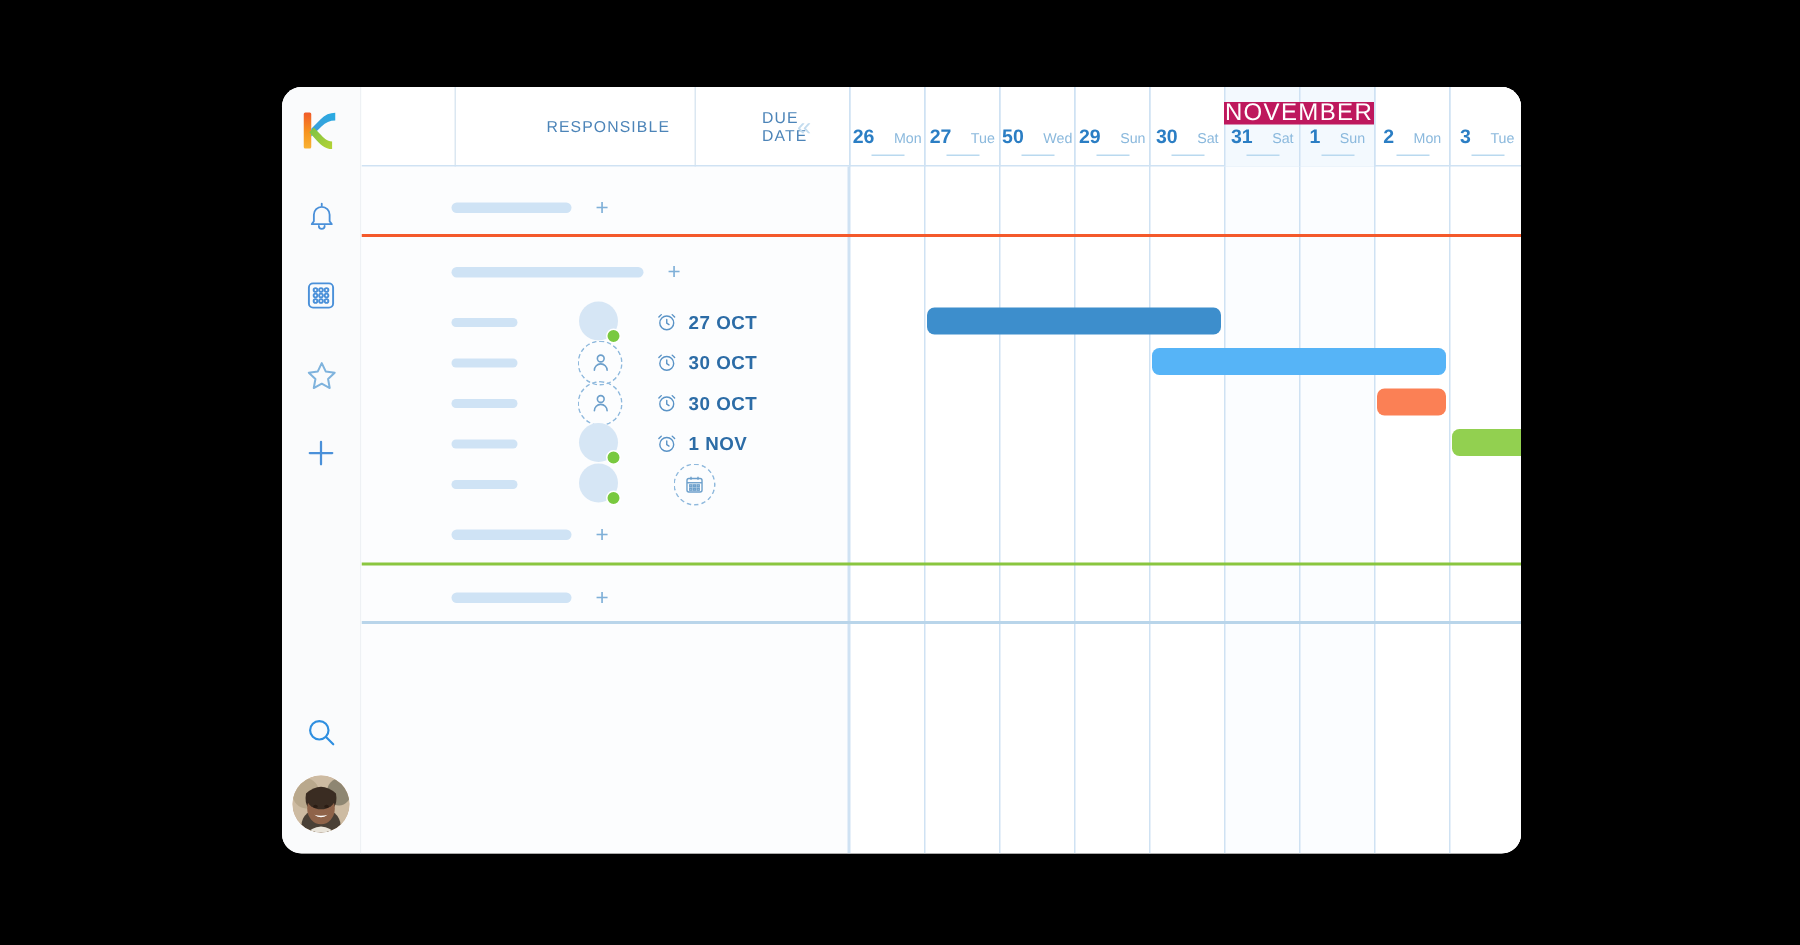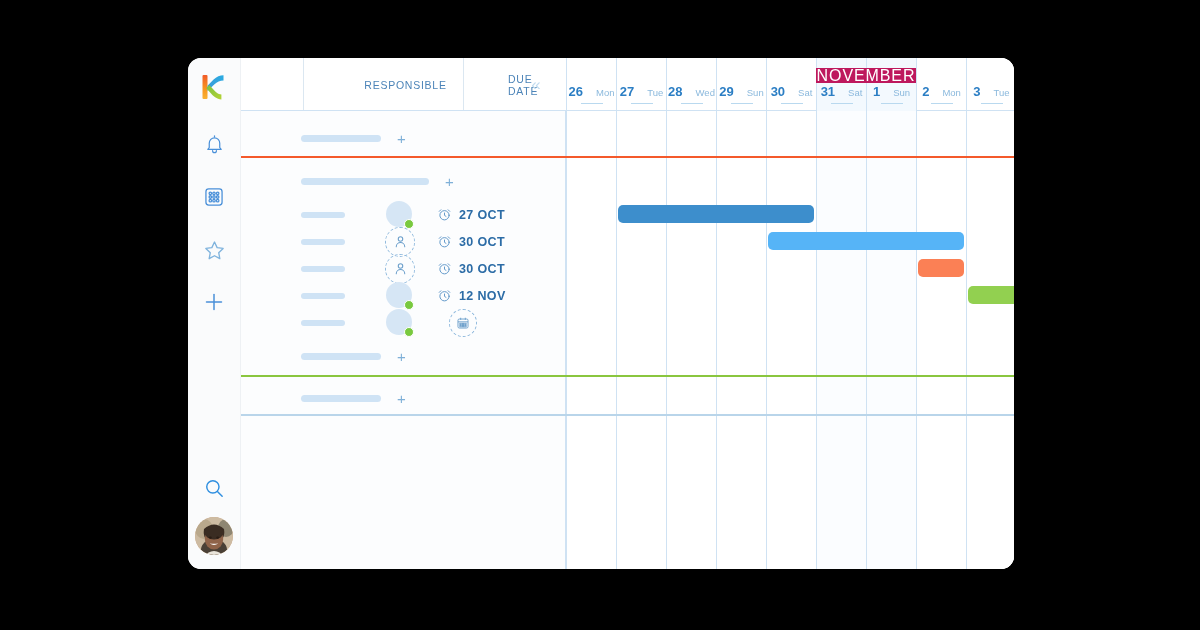--- a/index.html
+++ b/index.html
@@ -536,21 +536,21 @@
           </div>
           <div class="due-slot">
             <span class="due-icon">
               <svg width="15" height="15" viewBox="0 0 24 24" fill="none" stroke="#5a93c6" stroke-width="1.5" stroke-linecap="round">
                 <circle cx="12" cy="13.2" r="7.4"></circle>
                 <path d="M12 9.6 v3.8 l2.4 1.6"></path>
                 <path d="M6.2 4.4 L3.6 7"></path>
                 <path d="M17.8 4.4 L20.4 7"></path>
               </svg>
             </span>
-            <span class="due-text">12 NOV</span>
+            <span class="due-text">1 NOV</span>
           </div>
         </div>
         <div class="task-row" style="top: 251px;">
           <div class="task-stub"></div>
           <div class="avatar-slot">
             <div class="avatar-filled"></div>
             <div class="avatar-dot"></div>
           </div>
           <div class="cal-placeholder">
             <svg width="14" height="14" viewBox="0 0 24 24" fill="none" stroke="#6c9fcb" stroke-width="1.6">
@@ -583,21 +583,21 @@
           <div class="collapse-btn" style="left: 280px; width: 30px;">«</div>
         </div>
       <div id="date-headers">
           <div class="date-hdr" style="left: 325px; width: 50px;">
             <div class="date-inner"><span class="date-num">26</span><span class="date-dow">Mon</span><div class="date-underline"></div></div>
           </div>
           <div class="date-hdr" style="left: 375px; width: 50px;">
             <div class="date-inner"><span class="date-num">27</span><span class="date-dow">Tue</span><div class="date-underline"></div></div>
           </div>
           <div class="date-hdr" style="left: 425px; width: 50px;">
-            <div class="date-inner"><span class="date-num">28</span><span class="date-dow">Wed</span><div class="date-underline"></div></div>
+            <div class="date-inner"><span class="date-num">50</span><span class="date-dow">Wed</span><div class="date-underline"></div></div>
           </div>
           <div class="date-hdr" style="left: 475px; width: 50px;">
             <div class="date-inner"><span class="date-num">29</span><span class="date-dow">Sun</span><div class="date-underline"></div></div>
           </div>
           <div class="date-hdr" style="left: 525px; width: 50px;">
             <div class="date-inner"><span class="date-num">30</span><span class="date-dow">Sat</span><div class="date-underline"></div></div>
           </div>
           <div class="date-hdr weekend" style="left: 575px; width: 50px;">
             <div class="date-inner"><span class="date-num">31</span><span class="date-dow">Sat</span><div class="date-underline"></div></div>
           </div>

